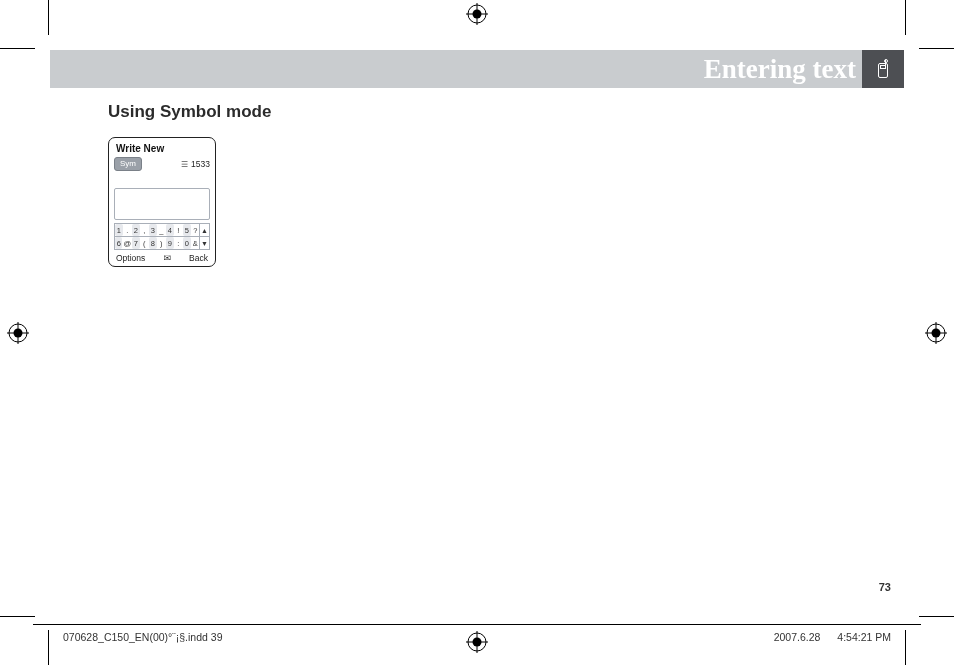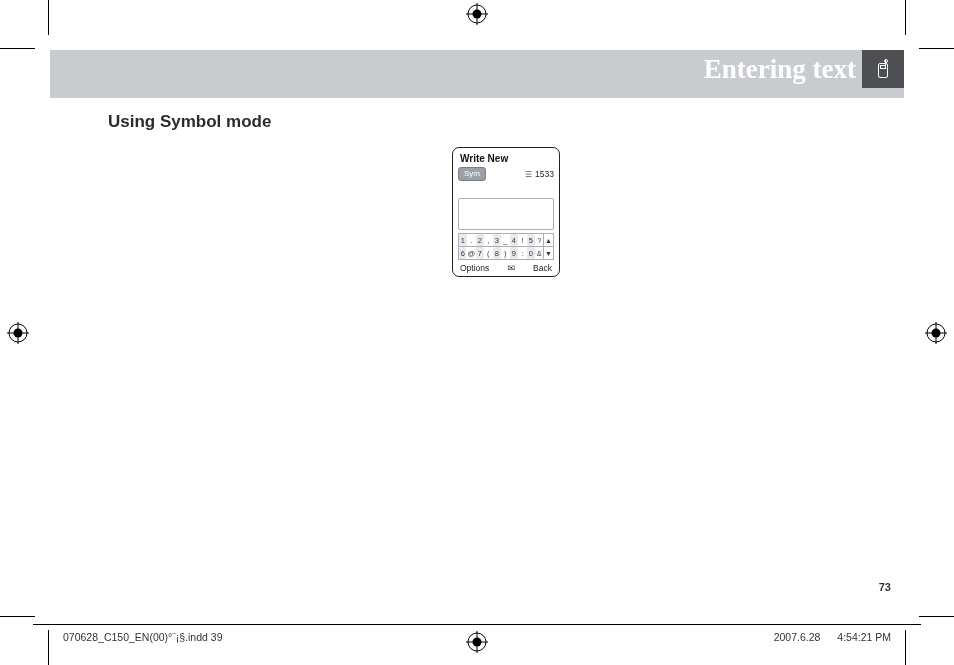--- a/index.html
+++ b/index.html
@@ -15,25 +15,25 @@
   
   .pagenum{position:absolute;right:63px;bottom:72px;font-size:11px;font-weight:bold;color:#333;}
   
   .foot-l{position:absolute;left:63px;bottom:22px;font-size:10.5px;color:#333;}
   .foot-r{position:absolute;right:63px;bottom:22px;font-size:10.5px;color:#333;}
   .foot-r span + span{margin-left:14px;}
   .foot-sep{position:absolute;left:0;right:0;bottom:40px;height:1px;background:#000;margin:0 33px;}
 
   
   .content{position:absolute;left:50px;top:50px;right:50px;}
-  .titlebar{position:relative;height:48px;background:#c9cccf;margin-bottom:10px;}
+  .titlebar{position:relative;height:38px;background:#c9cccf;margin-bottom:10px;}
   .titlebar .accent{position:absolute;right:0;top:0;width:42px;height:38px;background:#4d4f53;display:flex;align-items:center;justify-content:center;}
   .titlebar .chapter{position:absolute;right:48px;top:0;height:38px;display:flex;align-items:center;font-family:'Times New Roman',Times,serif;font-size:27px;font-weight:bold;color:#fff;}
   .sub{font-family:Verdana,Geneva,sans-serif;font-weight:bold;font-size:17px;color:#2b2b2b;margin:14px 0 15px 58px;}
-  .row{margin-left:58px;display:flex;align-items:flex-start;gap:16px;justify-content:center;}
+  .row{margin-left:58px;display:flex;align-items:flex-start;gap:16px;}
   .bodytext{width:250px;font-size:13.2px;line-height:1.28;color:#1e1e1e;}
 
   
   .phone{width:108px;border:1px solid #222;border-radius:7px;padding:5px 5px 3px;background:#fff;box-sizing:border-box;}
   .ph-title{font-size:10px;font-weight:bold;color:#111;margin:0 0 3px 2px;}
   .ph-status{display:flex;align-items:center;gap:3px;margin-bottom:17px;}
   .ph-badge{background:#9aa0a8;color:#fff;border:1px solid #7a8088;border-radius:3px;font-size:8px;padding:0 5px;line-height:12px;height:12px;display:inline-flex;align-items:center;}
   .ph-status .spacer{flex:1;}
   .ph-counticon{font-size:8px;color:#555;}
   .ph-count{font-size:8.5px;color:#222;}

